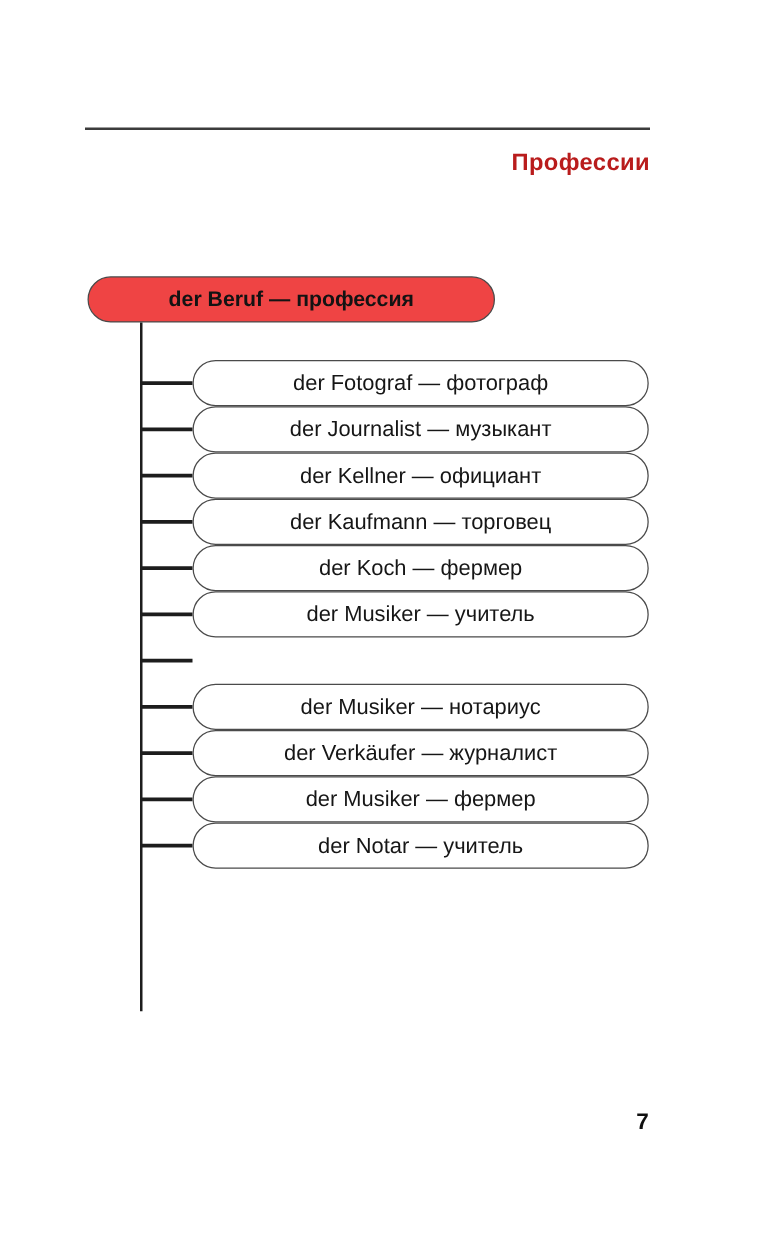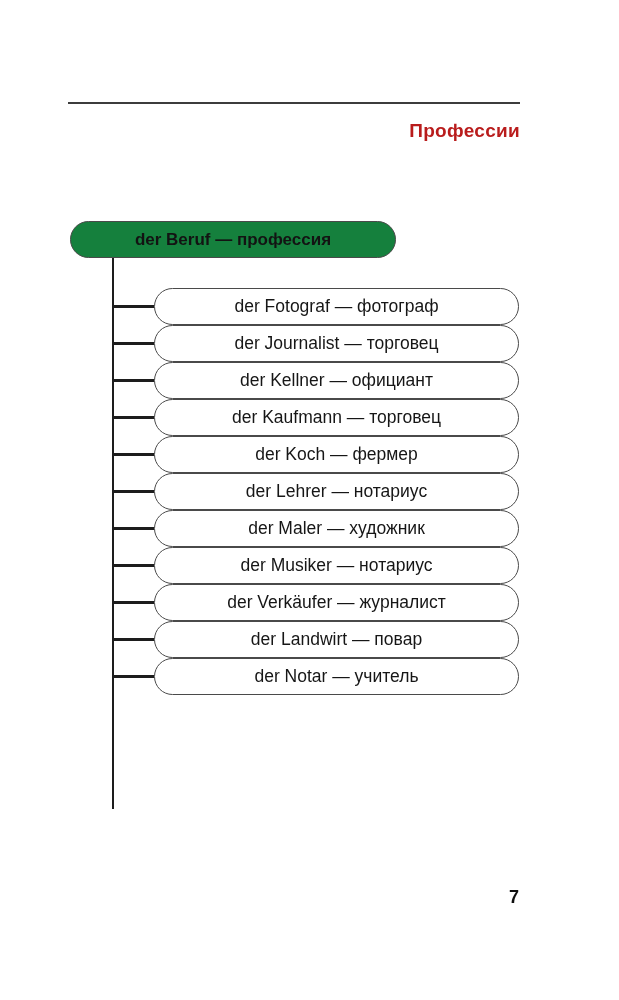--- a/index.html
+++ b/index.html
@@ -31,21 +31,21 @@
   }
   .root-node {
     position: absolute;
     left: 70px;
     top: 221px;
     width: 326px;
     height: 37px;
     box-sizing: border-box;
     border: 1.4px solid #4a4a4a;
     border-radius: 19px;
-    background: #15803d;
+    background: #ef4444;
     display: flex;
     align-items: center;
     justify-content: center;
     font-size: 17px;
     font-weight: 700;
     color: #131313;
   }
   .trunk-line {
     position: absolute;
     left: 112px;
@@ -107,53 +107,52 @@
   <div class="root-node">der Beruf — профессия</div>
   <div class="trunk-line"></div>
 
   <div class="tree-rows">
     <div class="tree-row">
       <div class="connector-line"></div>
       <div class="node-box">der Fotograf — фотограф</div>
     </div>
     <div class="tree-row">
       <div class="connector-line"></div>
-      <div class="node-box">der Journalist — торговец</div>
+      <div class="node-box">der Journalist — музыкант</div>
     </div>
     <div class="tree-row">
       <div class="connector-line"></div>
       <div class="node-box">der Kellner — официант</div>
     </div>
     <div class="tree-row">
       <div class="connector-line"></div>
       <div class="node-box">der Kaufmann — торговец</div>
     </div>
     <div class="tree-row">
       <div class="connector-line"></div>
       <div class="node-box">der Koch — фермер</div>
     </div>
     <div class="tree-row">
       <div class="connector-line"></div>
-      <div class="node-box">der Lehrer — нотариус</div>
+      <div class="node-box">der Musiker — учитель</div>
     </div>
     <div class="tree-row">
       <div class="connector-line"></div>
-      <div class="node-box">der Maler — художник</div>
     </div>
     <div class="tree-row">
       <div class="connector-line"></div>
       <div class="node-box">der Musiker — нотариус</div>
     </div>
     <div class="tree-row">
       <div class="connector-line"></div>
       <div class="node-box">der Verkäufer — журналист</div>
     </div>
     <div class="tree-row">
       <div class="connector-line"></div>
-      <div class="node-box">der Landwirt — повар</div>
+      <div class="node-box">der Musiker — фермер</div>
     </div>
     <div class="tree-row">
       <div class="connector-line"></div>
       <div class="node-box">der Notar — учитель</div>
     </div>
   </div>
 
   <div class="page-number">7</div>
 
 </div>

